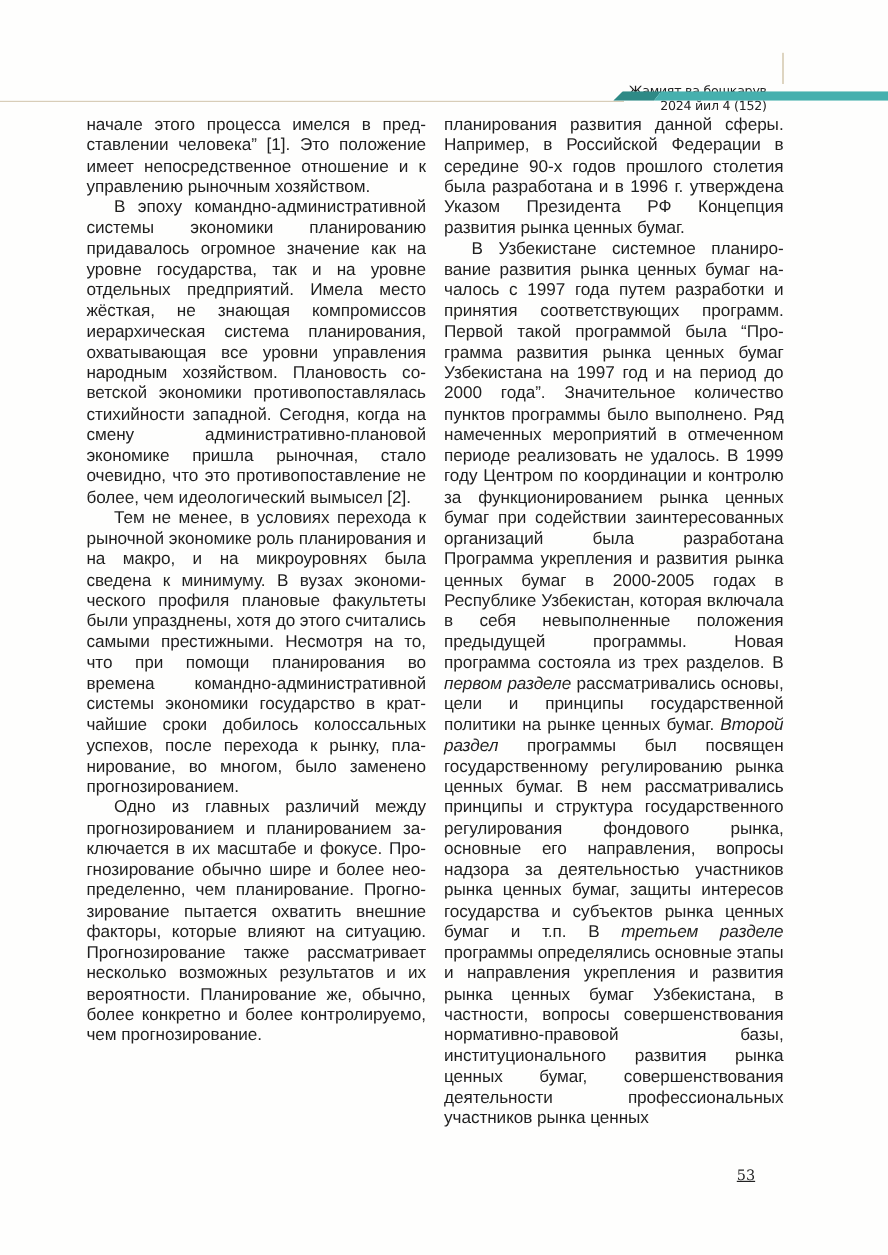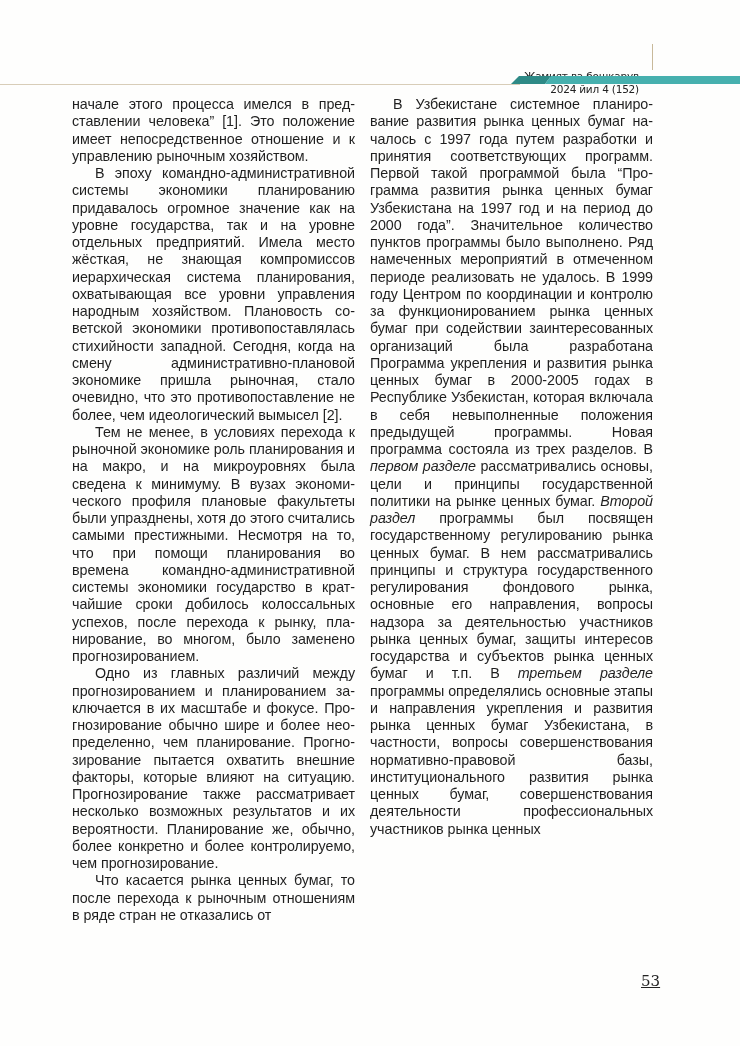--- a/index.html
+++ b/index.html
@@ -49,23 +49,23 @@
       hyphens: manual;
       letter-spacing: -0.05px;
     }
     .col-left { left: 72px; }
     .col-right { left: 370px; }
     .column p { margin: 0; }
     .indent { text-indent: 23px; }
     .column em { }
     .page-number {
       position: absolute;
-      left: 641px; top: 972px;
+      left: 614px; top: 972px;
       font-family: "DejaVu Serif", serif;
-      font-size: 15px;
+      font-size: 12px;
       color: #222;
       text-decoration: underline;
     }
   </style>
 </head>
 <body>
 
 <div>
   <div class="header-journal">
     <div>Жамият ва бошқарув</div>
@@ -77,20 +77,20 @@
     <polygon points="8,0 40,0 34,8 0,8" fill="#2e8a86"></polygon>
     <polygon points="40,0 229,0 229,8 34,8" fill="#46b0ae"></polygon>
   </svg>
 </div>
 
 <div class="column col-left">
   <p>начале этого процесса имелся в пред­ставлении человека” [1]. Это положение имеет непосредственное отношение и к управлению рыночным хозяйством.</p>
   <p class="indent">В эпоху командно-административ­ной системы экономики планированию придавалось огромное значение как на уровне государства, так и на уровне отдельных предприятий. Имела место жёсткая, не знающая компромиссов иерархическая система планирования, охватывающая все уровни управления народным хозяйством. Плановость со­ветской экономики противопоставля­лась стихийности западной. Сегодня, когда на смену административно-пла­новой экономике пришла рыночная, стало очевидно, что это противопостав­ление не более, чем идеологический вымысел [2].</p>
   <p class="indent">Тем не менее, в условиях перехода к рыночной экономике роль планирова­ния и на макро, и на микроуровнях была сведена к минимуму. В вузах экономи­ческого профиля плановые факультеты были упразднены, хотя до этого счита­лись самыми престижными. Несмотря на то, что при помощи планирования во времена командно-административной системы экономики государство в крат­чайшие сроки добилось колоссальных успехов, после перехода к рынку, пла­нирование, во многом, было заменено прогнозированием.</p>
   <p class="indent">Одно из главных различий между прогнозированием и планированием за­ключается в их масштабе и фокусе. Про­гнозирование обычно шире и более нео­пределенно, чем планирование. Прогно­зирование пытается охватить внешние факторы, которые влияют на ситуацию. Прогнозирование также рассматривает несколько возможных результатов и их вероятности. Планирование же, обыч­но, более конкретно и более контроли­руемо, чем прогнозирование.</p>
-  <p class="indent">Что касается рынка ценных бумаг, то после перехода к рыночным отно­шениям в ряде стран не отказались от</p>
 </div>
 
 <div class="column col-right">
+  <p>планирования развития данной сферы. Например, в Российской Федерации в середине 90-х годов прошлого столетия была разработана и в 1996 г. утвержде­на Указом Президента РФ Концепция развития рынка ценных бумаг.</p>
   <p class="indent"><span>В Узбекистане системное планиро­вание развития рынка ценных бумаг на­чалось с 1997 года путем разработки и принятия соответствующих программ. Первой такой программой была “Про­грамма развития рынка ценных бумаг Узбекистана на 1997 год и на период до 2000 года”. Значительное количество пунктов программы было выполнено. Ряд намеченных мероприятий в отме­ченном периоде реализовать не уда­лось. В 1999 году Центром по координа­ции и контролю за функционированием рынка ценных бумаг при содействии заинтересованных организаций была разработана Программа укрепления и развития рынка ценных бумаг в 2000-2005 годах в Республике Узбекистан, которая включала в себя невыполнен­ные положения предыдущей програм­мы. Новая программа состояла из трех разделов. В </span><em>первом разделе</em><span> рассма­тривались основы, цели и принципы государственной политики на рынке ценных бумаг. </span><em>Второй раздел</em><span> програм­мы был посвящен государственному регулированию рынка ценных бумаг. В нем рассматривались принципы и структура государственного регулиро­вания фондового рынка, основные его направления, вопросы надзора за дея­тельностью участников рынка ценных бумаг, защиты интересов государства и субъектов рынка ценных бумаг и т.п. В </span><em>третьем разделе</em><span> программы опреде­лялись основные этапы и направления укрепления и развития рынка ценных бумаг Узбекистана, в частности, во­просы совершенствования норматив­но-правовой базы, институционального развития рынка ценных бумаг, совер­шенствования деятельности профес­сиональных участников рынка ценных</span></p>
 </div>
 
 <div class="page-number">53</div>
 
 </body></html>

